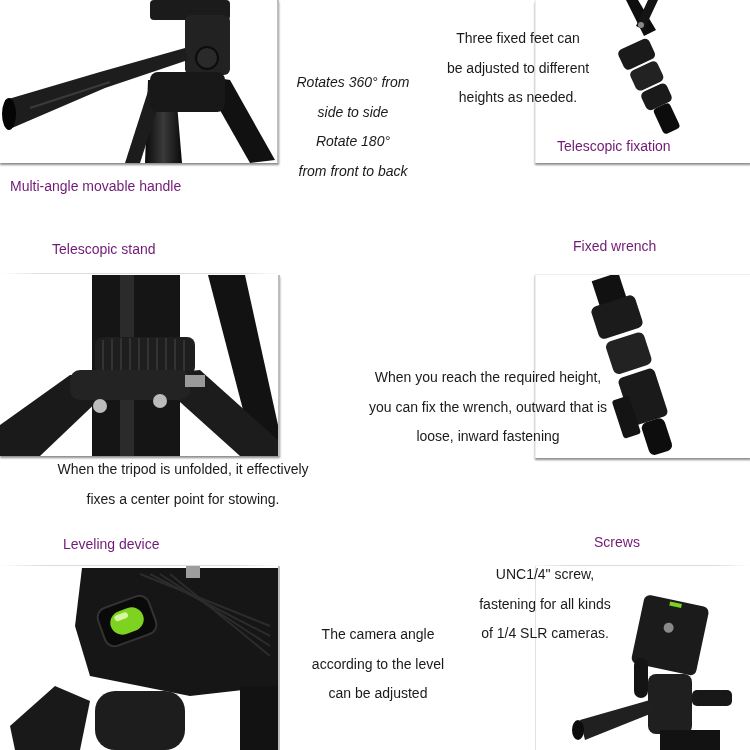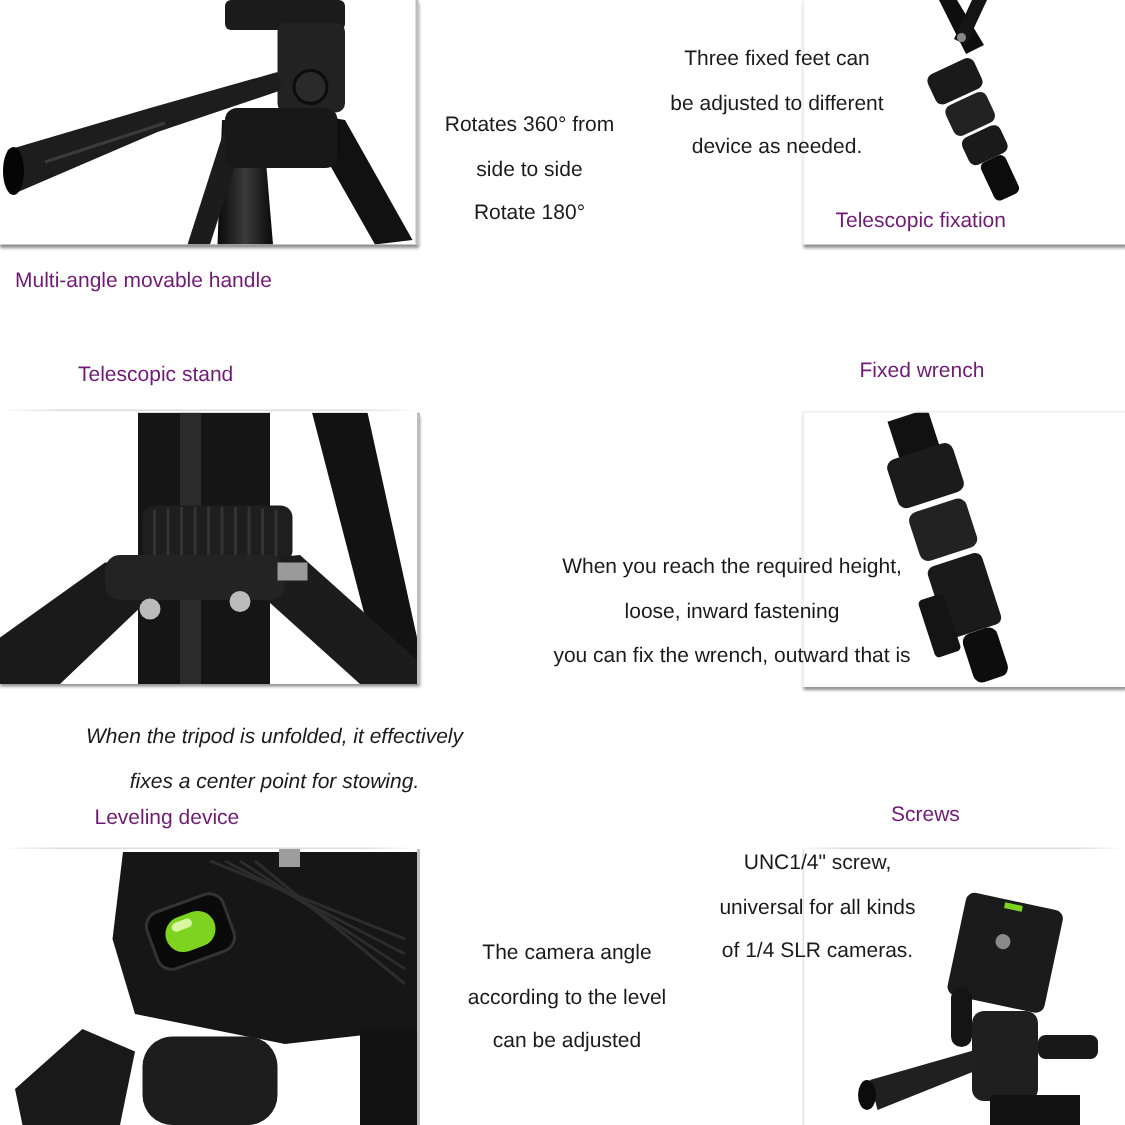--- a/index.html
+++ b/index.html
@@ -35,43 +35,44 @@
     <rect x="185" y="15" width="45" height="60" rx="6" fill="#222"></rect>
     <circle cx="207" cy="58" r="11" fill="#2a2a2a" stroke="#0c0c0c" stroke-width="2"></circle>
     <rect x="150" y="72" width="75" height="40" rx="8" fill="#181818"></rect>
 
     <polygon points="5,100 100,72 185,48 188,60 105,88 12,128" fill="#1d1d1d"></polygon>
     <ellipse cx="9" cy="114" rx="7" ry="16" fill="#050505"></ellipse>
     <line x1="30" y1="108" x2="110" y2="82" stroke="#3b3b3b" stroke-width="2"></line>
   </svg>
 </div>
 <div class="title" style="left:10px; top:178px;">Multi-angle movable handle</div>
-<div class="desc" style="left:282px; top:68px; width:142px;">
+<div class="desc" style="left:282px; top:68px; width:142px;font-style:italic;">
   <div>Rotates 360° from</div>
   <div>side to side</div>
   <div>Rotate 180°</div>
+  <div>from front to back</div>
 </div>
 
 <div class="photo frame-b" style="left:535px; top:0; width:215px; height:163px; border-left:1px solid #eeeeee;">
   <svg width="215" height="163" viewBox="0 0 215 163">
     <polygon points="90,0 102,0 120,30 108,36" fill="#0e0e0e"></polygon>
     <polygon points="112,0 122,0 108,30 100,26" fill="#141414"></polygon>
     <circle cx="105" cy="25" r="3" fill="#888"></circle>
     <g transform="rotate(-25 115 85)">
       <rect x="98" y="40" width="34" height="22" rx="5" fill="#1a1a1a"></rect>
       <rect x="100" y="64" width="30" height="22" rx="5" fill="#222"></rect>
       <rect x="101" y="88" width="28" height="20" rx="5" fill="#1a1a1a"></rect>
       <rect x="106" y="108" width="18" height="28" rx="4" fill="#0c0c0c"></rect>
     </g>
   </svg>
 </div>
 <div class="desc" style="left:428px; top:24px; width:180px;">
   <div>Three fixed feet can</div>
   <div>be adjusted to different</div>
-  <div>device as needed.</div>
+  <div>heights as needed.</div>
 </div>
 <div class="title" style="left:557px; top:138px;">Telescopic fixation</div>
 
 <div class="title" style="left:52px; top:241px;">Telescopic stand</div>
 <div class="hline" style="left:0; top:273px; width:280px;"></div>
 <div class="photo frame-r frame-b" style="left:0; top:275px; width:278px; height:181px;">
   <svg width="278" height="181" viewBox="0 0 278 181">
     <rect x="92" y="0" width="88" height="181" fill="#151515"></rect>
     <rect x="120" y="0" width="14" height="181" fill="#2b2b2b"></rect>
     <polygon points="208,0 245,0 278,150 278,181 255,181" fill="#121212"></polygon>
@@ -89,42 +90,42 @@
         <line x1="184" y1="65" x2="184" y2="97"></line>
     </g>
     <polygon points="70,100 125,100 40,181 0,181 0,150" fill="#1a1a1a"></polygon>
     <polygon points="150,100 200,95 278,165 278,181 240,181" fill="#1c1c1c"></polygon>
     <rect x="70" y="95" width="120" height="30" rx="10" fill="#232323"></rect>
     <circle cx="100" cy="131" r="7" fill="#bbbbbb"></circle>
     <circle cx="160" cy="126" r="7" fill="#bbbbbb"></circle>
     <rect x="185" y="100" width="20" height="12" fill="#9a9a9a"></rect>
   </svg>
 </div>
-<div class="desc" style="left:18px; top:476px; width:330px;font-style:italic;">
+<div class="desc" style="left:18px; top:455px; width:330px;">
   <div>When the tripod is unfolded, it effectively</div>
   <div>fixes a center point for stowing.</div>
 </div>
 
 <div class="title" style="left:573px; top:238px;">Fixed wrench</div>
 <div class="photo frame-b" style="left:535px; top:274px; width:215px; height:183px; border-left:1px solid #eeeeee; border-top:1px solid #eeeeee;">
   <svg width="215" height="183" viewBox="0 0 215 183">
     <g transform="rotate(-18 105 90)">
       <rect x="84" y="-5" width="28" height="30" fill="#111"></rect>
       <rect x="74" y="20" width="46" height="34" rx="6" fill="#1b1b1b"></rect>
       <rect x="77" y="58" width="40" height="34" rx="6" fill="#222"></rect>
       <rect x="78" y="96" width="38" height="50" rx="5" fill="#1a1a1a"></rect>
       <rect x="86" y="146" width="24" height="34" rx="6" fill="#0d0d0d"></rect>
       <rect x="66" y="115" width="18" height="40" rx="3" fill="#141414"></rect>
     </g>
   </svg>
 </div>
 <div class="desc" style="left:340px; top:363px; width:296px;">
   <div>When you reach the required height,</div>
+  <div>you can fix the wrench, outward that is</div>
   <div>loose, inward fastening</div>
-  <div>you can fix the wrench, outward that is</div>
 </div>
 
 <div class="title" style="left:63px; top:536px;">Leveling device</div>
 <div class="hline" style="left:0; top:565px; width:280px;"></div>
 <div class="photo frame-r" style="left:0; top:566px; width:278px; height:184px;">
   <svg width="278" height="184" viewBox="0 0 278 184">
     <polygon points="82,2 278,2 278,120 190,130 90,110 75,60" fill="#161616"></polygon>
     <g stroke="#2c2c2c" stroke-width="2">
       <line x1="140" y1="8" x2="270" y2="60"></line>
         <line x1="150" y1="8" x2="270" y2="70"></line>
@@ -161,15 +162,15 @@
     <rect x="74" y="68" width="14" height="40" rx="7" fill="#141414"></rect>
     <rect x="88" y="84" width="44" height="60" rx="8" fill="#1f1f1f"></rect>
     <polygon points="20,130 90,110 95,122 25,150" fill="#202020"></polygon>
     <ellipse cx="18" cy="140" rx="6" ry="10" fill="#0c0c0c"></ellipse>
     <rect x="132" y="100" width="40" height="16" rx="5" fill="#181818"></rect>
     <rect x="100" y="140" width="60" height="20" fill="#121212"></rect>
   </svg>
 </div>
 <div class="desc" style="left:455px; top:560px; width:180px;">
   <div>UNC1/4" screw,</div>
-  <div>universal for all kinds</div>
+  <div>fastening for all kinds</div>
   <div>of 1/4 SLR cameras.</div>
 </div>
 
 </body></html>

